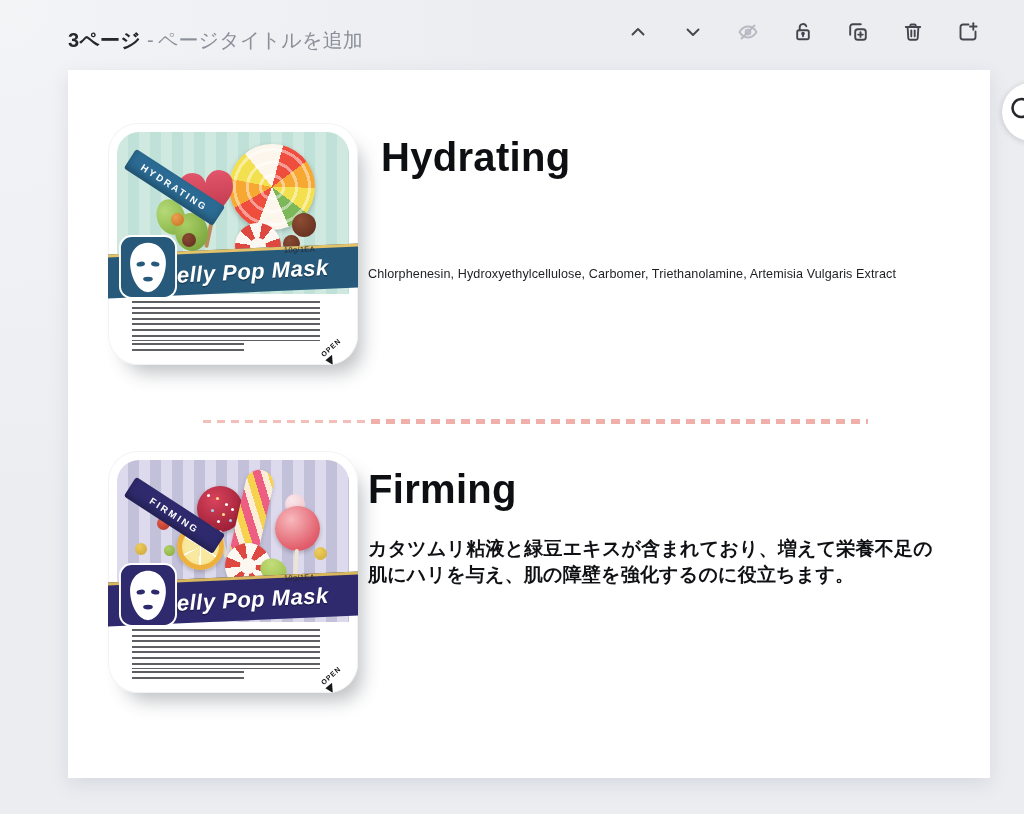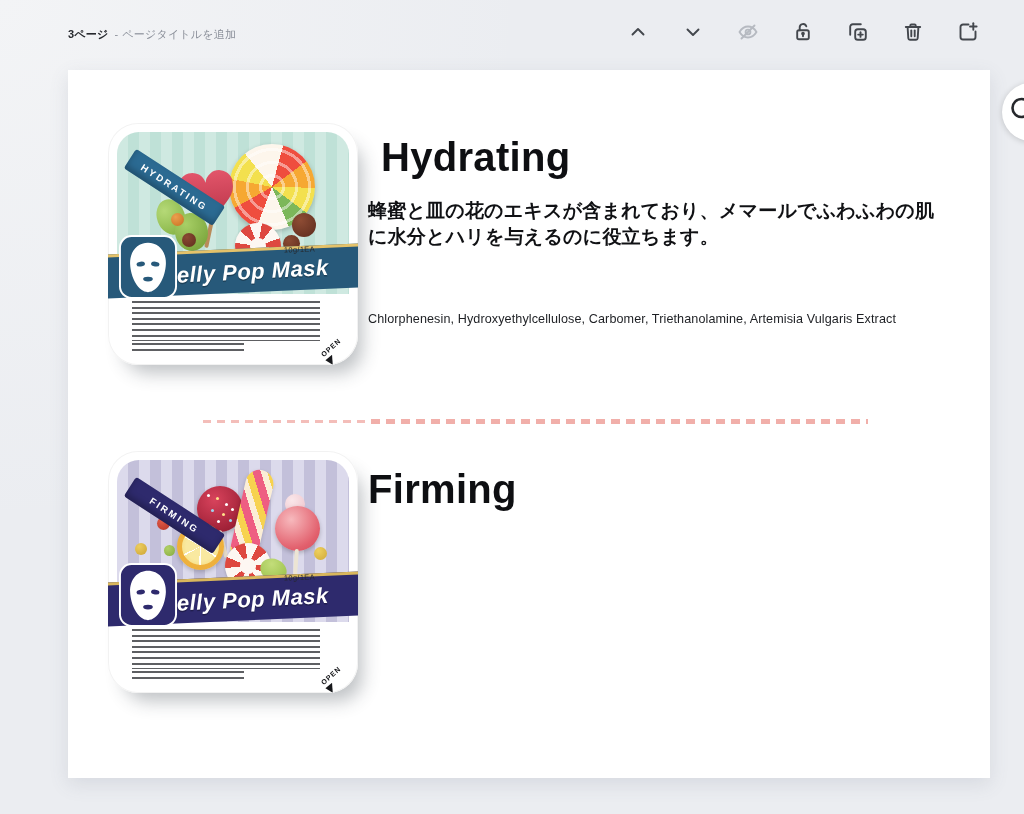--- a/index.html
+++ b/index.html
@@ -6,39 +6,39 @@
   html,body { width:1024px; height:814px; overflow:hidden; }
   body {
     font-family:"Liberation Sans","DejaVu Sans",sans-serif;
     background:#ebedf1;
     background-image:radial-gradient(circle at 0% 0%, #f3f4f6 0%, rgba(243,244,246,0) 40%);
     position:relative; color:#1d1f23;
   }
 
   
   .header { position:absolute; left:0; top:0; width:100%; height:70px; }
-  .page-title { position:absolute; left:68px; top:27px; font-size:11px; letter-spacing:.2px; cursor:text; }
+  .page-title { position:absolute; left:68px; top:27px; font-size:20px; letter-spacing:.2px; cursor:text; }
   .pt-label { font-weight:700; color:#26282d; }
   .pt-sep { color:#8a8f99; font-weight:500; margin:0 4px 0 6px; }
   .pt-placeholder { color:#8a8f99; font-weight:500; }
   .toolbar { position:absolute; left:625px; top:19px; display:flex; gap:29px; }
   .tb-btn { width:26px; height:26px; border:none; background:transparent; padding:0; cursor:pointer; display:flex; align-items:center; justify-content:center; }
   .tb-btn svg { width:24px; height:24px; stroke:#43474d; stroke-width:1.9; fill:none; stroke-linecap:round; stroke-linejoin:round; }
   .tb-btn.disabled svg { stroke:#b6bac1; }
 
   
   .canvas { position:absolute; left:68px; top:70px; width:922px; height:708px; background:#fff;
             box-shadow:0 6px 18px rgba(90,100,120,.14); }
 
   .sec-title { position:absolute; font-size:40px; font-weight:800; color:#0e0f12; letter-spacing:.3px; line-height:1.15; cursor:pointer; }
   .t1 { left:313px; top:64px; }
   .t2 { left:300px; top:396px; }
   .desc { position:absolute; left:300px; width:572px; font-size:19px; font-weight:700; color:#101114; line-height:26px; letter-spacing:.2px; cursor:pointer; }
   .d1 { top:128px; } .d2 { top:466px; }
-  .ing { position:absolute; left:300px; width:586px; font-size:13px; color:#1d1f23; line-height:17px; letter-spacing:.1px; cursor:pointer;margin-top:45px; }
+  .ing { position:absolute; left:300px; width:586px; font-size:13px; color:#1d1f23; line-height:17px; letter-spacing:.1px; cursor:pointer; }
   .i1 { top:196px; } .i2 { top:532px; }
   .ing-en { display:block; font-size:12.6px; }
 
   
   .divider { position:absolute; left:135px; top:347px; width:665px; height:8px; display:flex; align-items:center; cursor:pointer; }
   .div-l { height:3px; flex:0 0 168px; background:repeating-linear-gradient(90deg, var(--color,#efa49e) 0 8px, transparent 8px 14px); opacity:.72; }
   .div-r { height:5px; flex:1; background:repeating-linear-gradient(90deg, var(--color,#efa49e) 0 9px, transparent 9px 15px); opacity:.88; }
 
   
   .pack { position:absolute; left:40px; width:250px; height:242px; border-radius:30px;
@@ -219,21 +219,20 @@
         </svg>
       </div>
       <div class="fineprint"></div>
       <div class="open-label">
         <span>OPEN</span><i class="tri"></i>
       </div>
     </div>
   </div>
 
   <h1 class="sec-title t1">Hydrating</h1>
-  <p class="desc d1">蜂蜜と皿の花のエキスが含まれており、メマールでふわふわの肌に水分とハリを与えるのに役立ちます。</p>
   <p class="ing i1">
     <span class="ing-en">Chlorphenesin, Hydroxyethylcellulose, Carbomer, Triethanolamine, Artemisia Vulgaris Extract</span>
   </p>
 
   <div class="divider" style="--color: #efa49e;">
     <span class="div-l"></span>
     <span class="div-r"></span>
   </div>
 
   <div class="pack p2" style="--banner-color: #2e2a6d; --ribbon-color: #2e2a6d; --trim-color: #d9b75c; --stripe-color-a: #dcdaec; --stripe-color-b: #c3c0da;">
@@ -269,20 +268,21 @@
         </svg>
       </div>
       <div class="fineprint"></div>
       <div class="open-label">
         <span>OPEN</span><i class="tri"></i>
       </div>
     </div>
   </div>
 
   <h1 class="sec-title t2">Firming</h1>
+  <p class="desc d2">カタツムリ粘液と緑豆エキスが含まれており、増えて栄養不足の肌にハリを与え、肌の障壁を強化するのに役立ちます。</p>
 
 </div>
 
 <div class="zoom-fab">
   <svg viewBox="0 0 30 30">
     <circle cx="12.5" cy="12" r="9"></circle>
     <line x1="19" y1="18.5" x2="26" y2="25.5"></line>
   </svg>
 </div>
 

